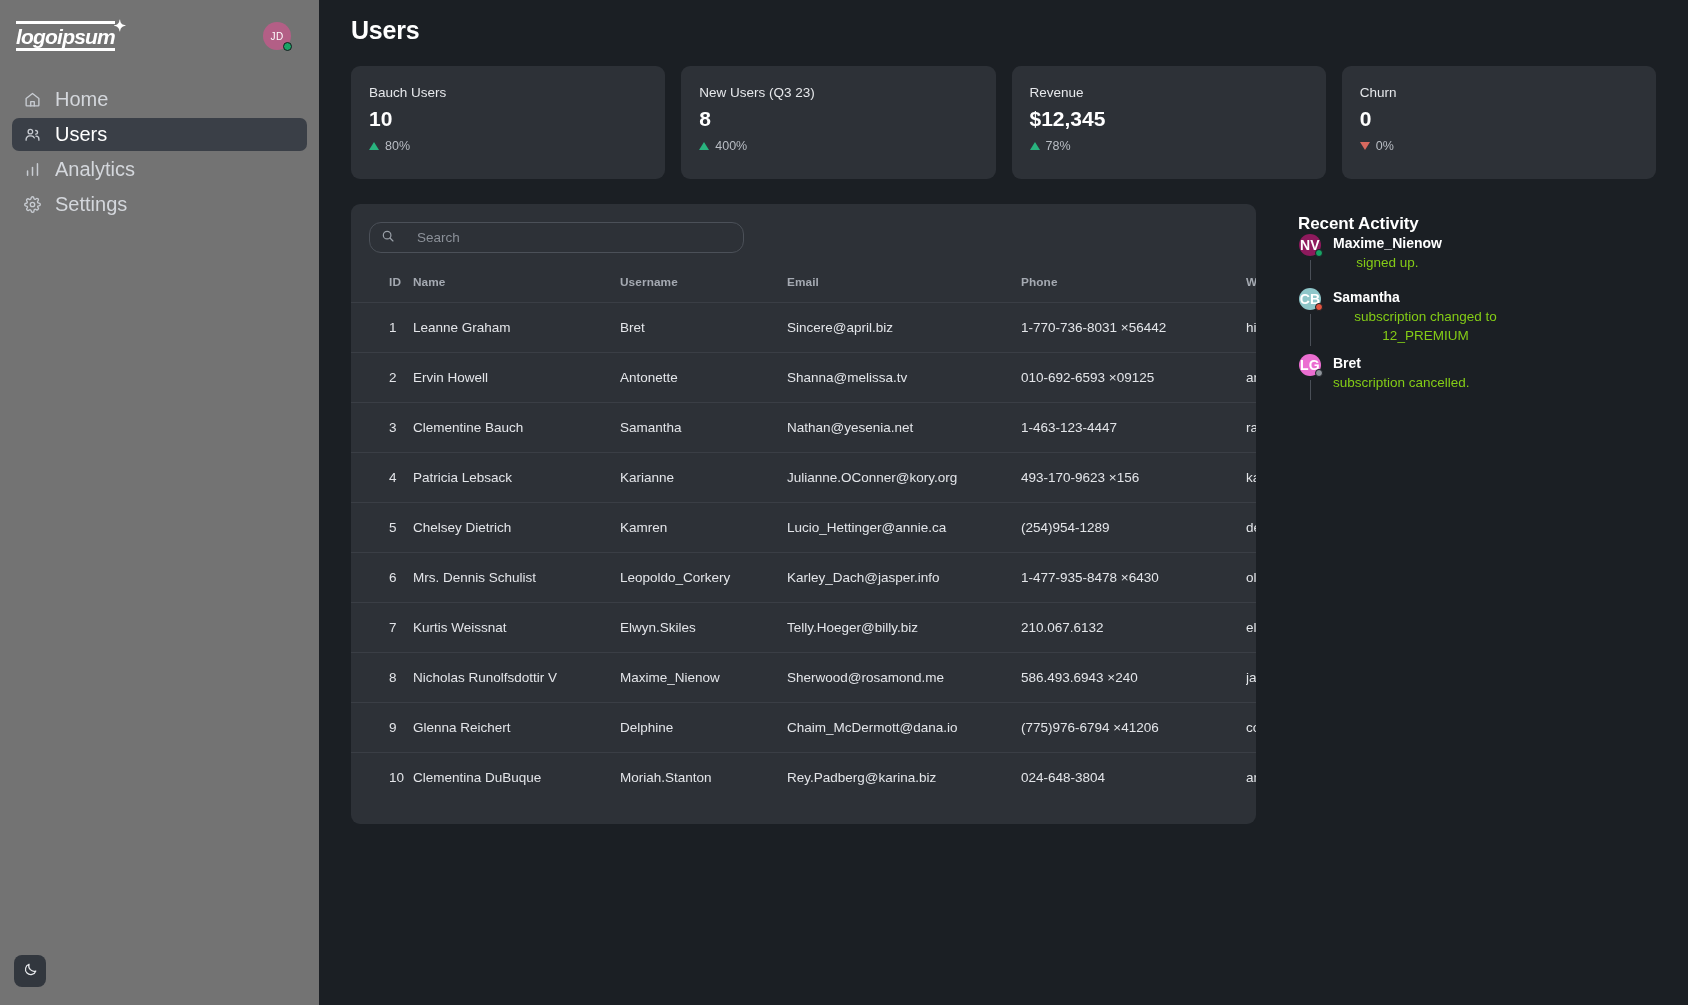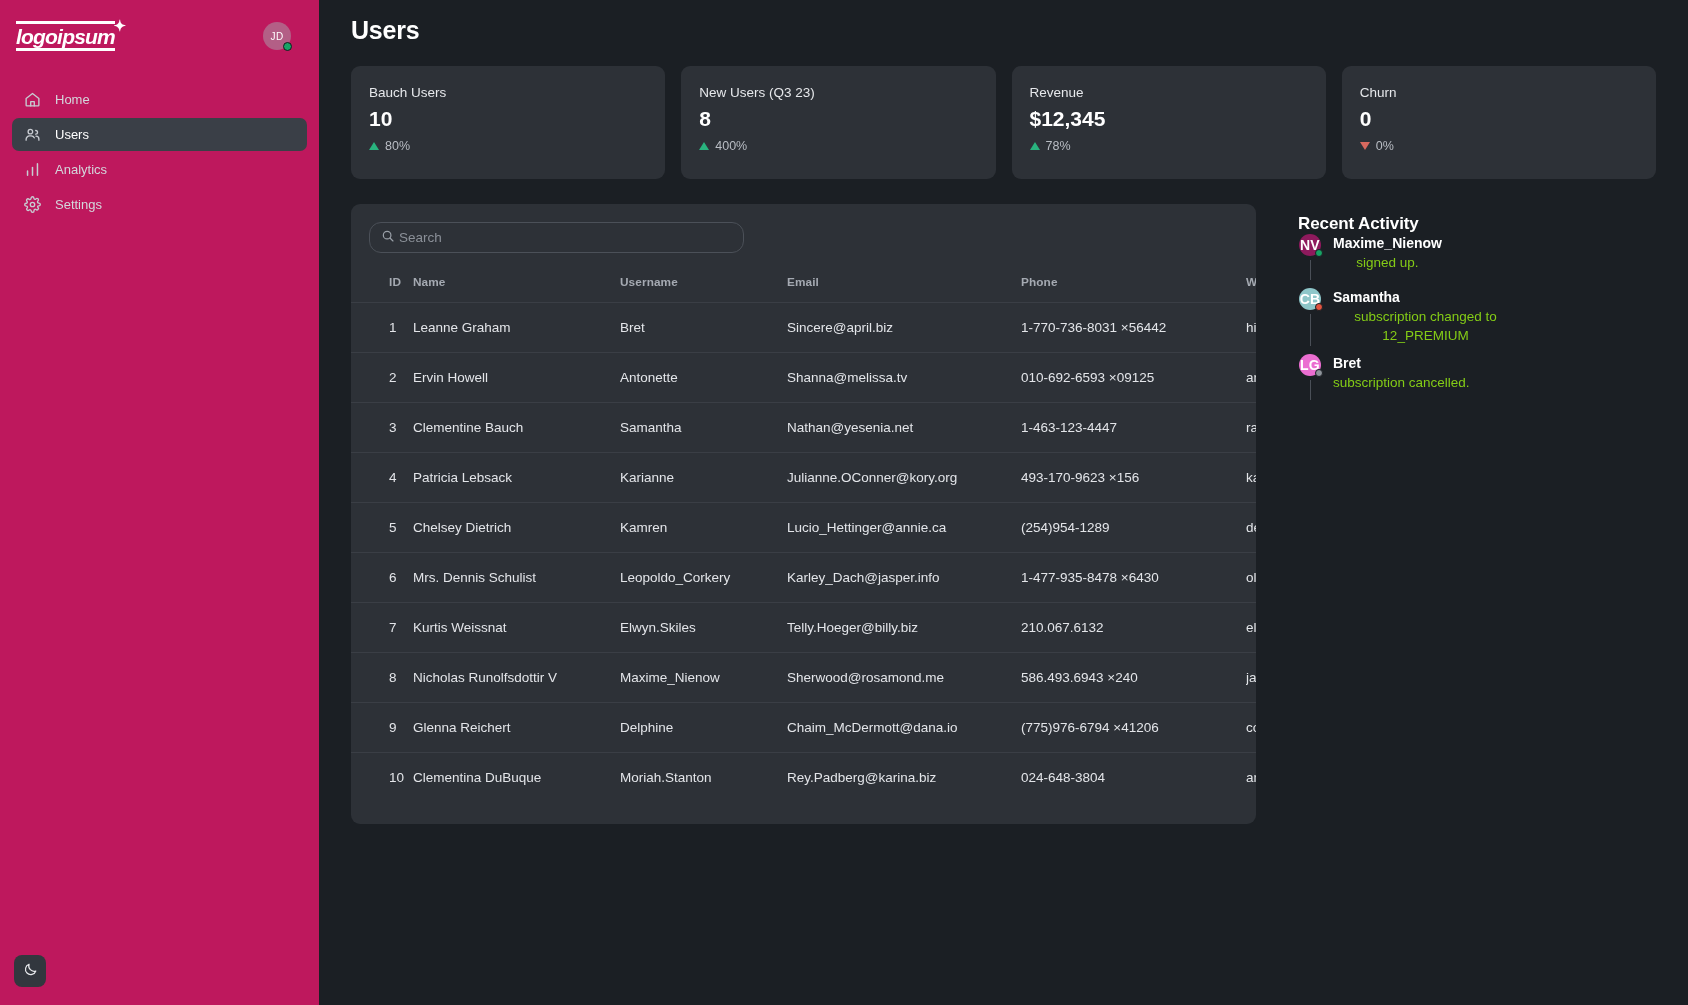--- a/index.html
+++ b/index.html
@@ -8,21 +8,21 @@
     width: 1688px; height: 1005px;
     background: #1b1f24;
     font-family: "Liberation Sans", sans-serif;
     overflow: hidden;
   }
   #app { display: flex; width: 1688px; height: 1005px; position: relative; }
 
   
   .sidebar {
     width: 319px; height: 1005px;
-    background: #be185d;
+    background: #737373;
     flex: 0 0 319px;
     position: relative;
   }
   .sidebar-top {
     display: flex; align-items: center; justify-content: space-between;
     padding: 17px 24px 0 14px;
   }
   .logo {
     position: relative;
     display: inline-block;
@@ -60,21 +60,21 @@
   }
 
   .nav { margin-top: 28px; padding: 0 12px; }
   .nav-item {
     display: flex; align-items: center; gap: 14px;
     height: 33px;
     padding: 0 12px;
     border-radius: 7px;
     margin-bottom: 2px;
     color: #d4d7dc;
-    font-size: 13px;
+    font-size: 20px;
     cursor: pointer;
   }
   .nav-item + .nav-item { margin-top: 0px; }
   .nav-item.active { background: #3a3f47; color: #ffffff; }
   .nav-icon { width: 17px; height: 17px; display: flex; align-items: center; justify-content: center; color: #c8ccd2; flex: 0 0 17px;}
   .nav-icon svg { display: block; }
 
   .theme-toggle {
     position: absolute; left: 14px; bottom: 18px;
     width: 32px; height: 32px; border-radius: 8px;
@@ -121,21 +121,21 @@
   .table-card {
     width: 905px;
     background: #2d3137;
     border-radius: 9px;
     padding: 18px 0 22px 0;
     overflow: hidden;
     flex: 0 0 905px;
   }
   .search-wrap { padding: 0 18px; }
   .search-box {
-    display: flex; align-items: center; gap: 4px;
+    display: flex; align-items: center; gap: 22px;
     width: 375px; height: 31px;
     border: 1px solid #4b5058;
     border-radius: 12px;
     padding: 0 11px;
     background: transparent;
   }
   .search-box input {
     background: transparent; border: none; outline: none;
     color: #e5e7ea; font-size: 13.5px;
     font-family: "Liberation Sans", sans-serif;

